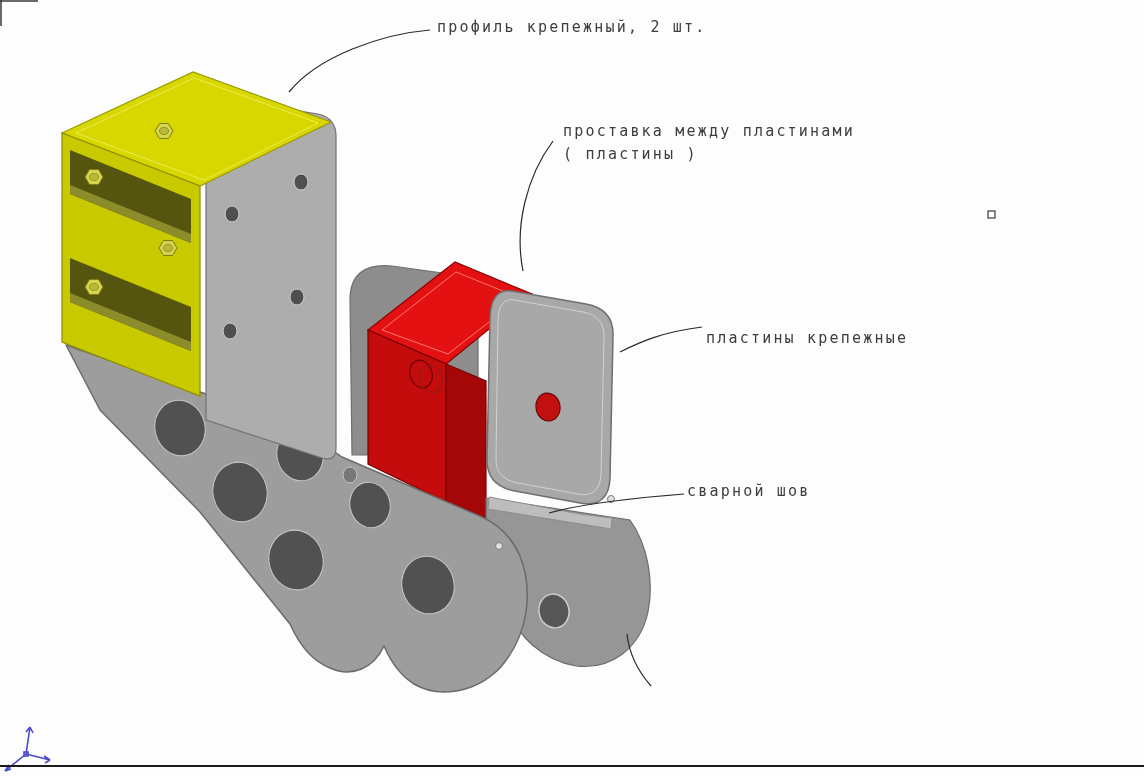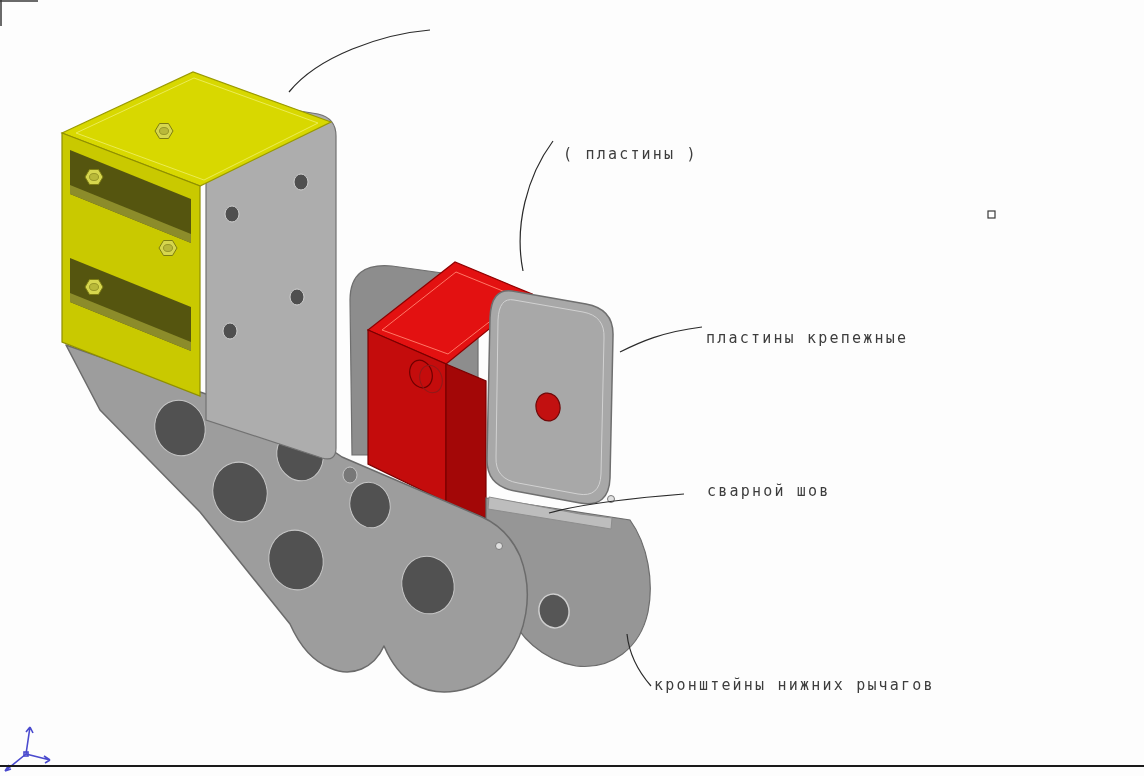--- a/index.html
+++ b/index.html
@@ -18,21 +18,21 @@
     font-size: 15px;
     letter-spacing: 2.2px;
     color: #3d3d3d;
     white-space: nowrap;
     user-select: none;
   }
   #lbl-profile  { left: 437px; top: 18px;  }
   #lbl-spacer1  { left: 563px; top: 122px; }
   #lbl-spacer2  { left: 563px; top: 145px; }
   #lbl-plates   { left: 706px; top: 329px; }
-  #lbl-weld     { left: 687px; top: 482px; margin-left: 20px; }
+  #lbl-weld     { left: 687px; top: 482px; }
   #lbl-brackets { left: 654px; top: 676px; }
 </style>
 </head>
 <body>
 
 <div class="stage">
 
   <svg class="cad-svg" width="1144" height="776" viewBox="0 0 1144 776">
 
     <defs>
@@ -126,22 +126,23 @@
       <path d="M26,754 L5,771 M5,771 L11,769 M5,771 L9,765"></path>
       <rect x="24" y="752" width="4" height="4"></rect>
     </g>
 
     <rect x="988" y="211" width="7" height="7" fill="#ffffff" stroke="#3a3a3a" stroke-width="1.2"></rect>
 
     <path d="M0,1 L38,1 M1,0 L1,26" stroke="#3a3a3a" stroke-width="1.5"></path>
     <line x1="0" y1="766" x2="1144" y2="766" stroke="#1a1a1a" stroke-width="2"></line>
   </svg>
 
+  <div class="label" id="lbl-profile">профиль крепежный, 2 шт.</div>
 
+  <div class="label" id="lbl-spacer1">проставка между пластинами</div>
 
   <div class="label" id="lbl-spacer2">( пластины )</div>
 
   <div class="label" id="lbl-plates">пластины крепежные</div>
 
   <div class="label" id="lbl-weld">сварной шов</div>
 
-  <div class="label" id="lbl-brackets">кронштейны нижних рычагов</div>
 </div>
 
 </body></html>

